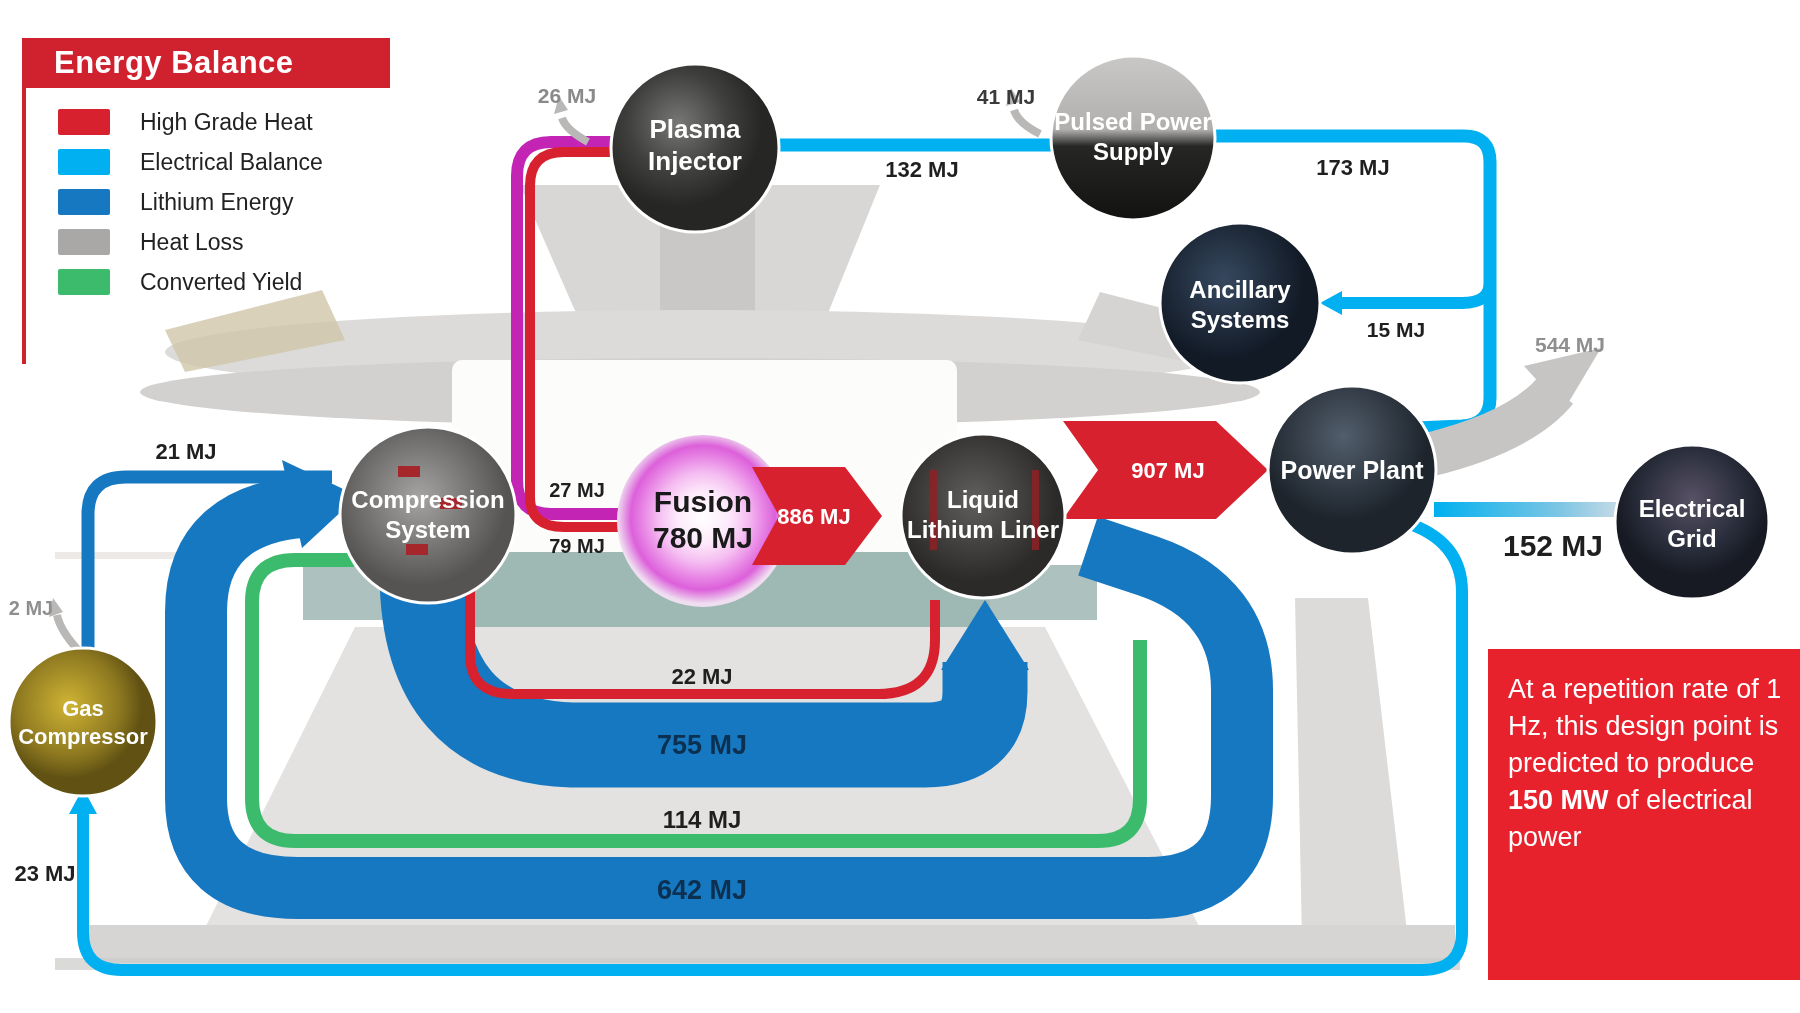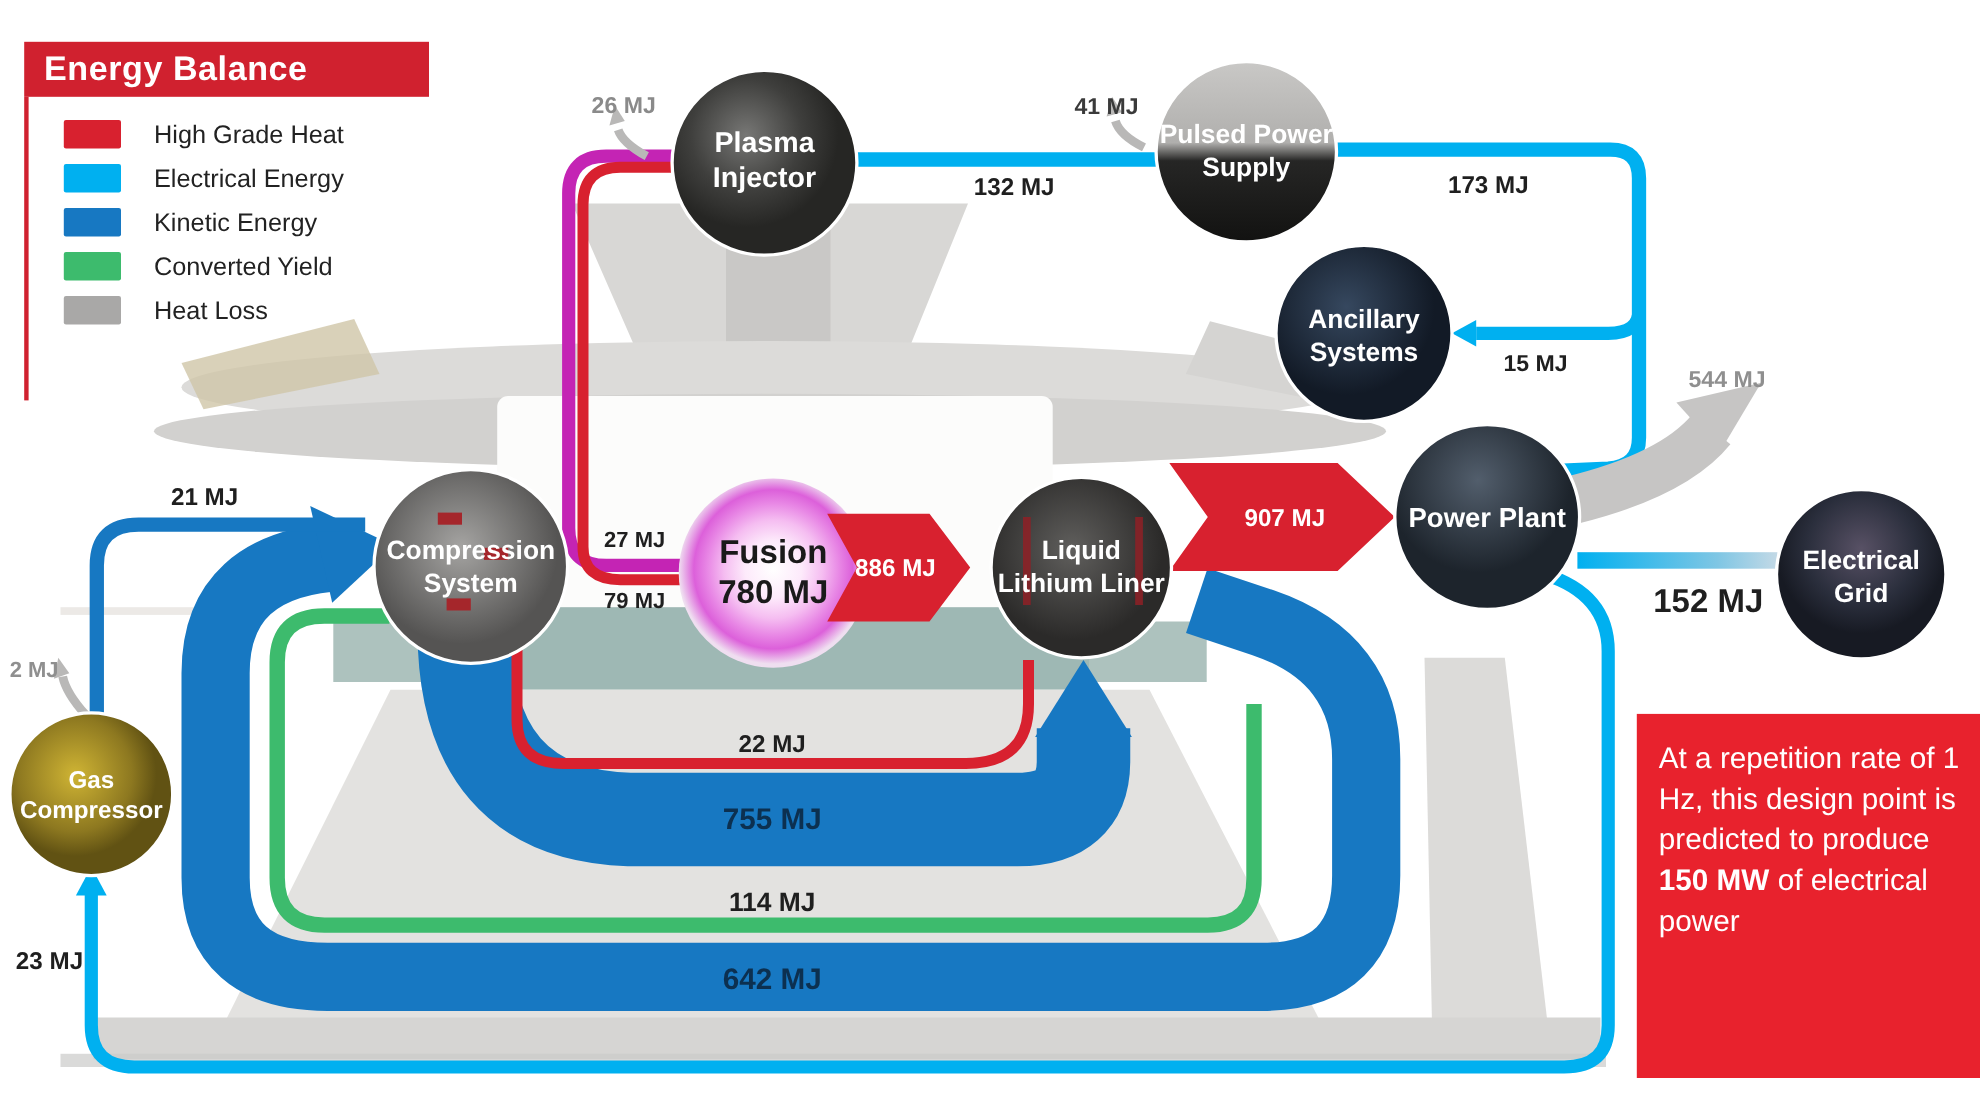--- a/index.html
+++ b/index.html
@@ -1,21 +1,21 @@
 <!DOCTYPE html>
 <html><head>
 <meta charset="utf-8">
 <style>
   html,body{margin:0;padding:0;background:#ffffff;}
   body{width:1800px;height:1013px;position:relative;overflow:hidden;
        font-family:"Liberation Sans", sans-serif;}
   #stage{position:absolute;left:0;top:0;width:1800px;height:1013px;}
   svg{position:absolute;left:0;top:0;}
   .hdr{position:absolute;left:22px;top:38px;width:368px;height:50px;background:#d0212f;
-       color:#fff;font-weight:bold;font-size:31px;line-height:50px;padding-left:18px;
+       color:#fff;font-weight:bold;font-size:31px;line-height:50px;padding-left:32px;
        box-sizing:border-box;letter-spacing:.5px;font-stretch:condensed;}
   .hdr-line{position:absolute;left:22px;top:88px;width:4px;height:276px;background:#d0212f;}
   .legend{position:absolute;left:58px;top:102px;}
   .lrow{display:flex;align-items:center;height:40px;}
   .sw{width:52px;height:26px;border-radius:2px;flex:0 0 auto;}
   .ltxt{margin-left:30px;font-size:23px;color:#222;white-space:nowrap;}
   .infobox{position:absolute;left:1488px;top:649px;width:333px;height:331px;background:#e8222d;
        box-sizing:border-box;padding:22px 20px;color:#fff;font-size:27px;line-height:37px;}
   .infobox b{font-weight:bold;}
   text{font-family:"Liberation Sans", sans-serif;}
@@ -197,33 +197,33 @@
 
 <div class="hdr" style="background: rgb(208, 33, 47);">Energy Balance</div>
 <div class="hdr-line"></div>
 <div class="legend">
   <div class="lrow">
         <div class="sw" style="background: rgb(216, 33, 47);"></div>
         <div class="ltxt">High Grade Heat</div>
       </div>
   <div class="lrow">
         <div class="sw" style="background: rgb(0, 176, 240);"></div>
-        <div class="ltxt">Electrical Energy</div>
+        <div class="ltxt">Electrical Balance</div>
       </div>
   <div class="lrow">
         <div class="sw" style="background: rgb(23, 120, 194);"></div>
-        <div class="ltxt">Kinetic Energy</div>
+        <div class="ltxt">Lithium Energy</div>
+      </div>
+  <div class="lrow">
+        <div class="sw" style="background: rgb(169, 168, 167);"></div>
+        <div class="ltxt">Heat Loss</div>
       </div>
   <div class="lrow">
         <div class="sw" style="background: rgb(61, 187, 109);"></div>
         <div class="ltxt">Converted Yield</div>
-      </div>
-  <div class="lrow">
-        <div class="sw" style="background: rgb(169, 168, 167);"></div>
-        <div class="ltxt">Heat Loss</div>
       </div>
 </div>
 
 <div class="infobox" style="background: rgb(232, 34, 45);">
   <span>At a repetition rate of 1 Hz, this design point is predicted to produce </span><b>150 MW</b><span> of electrical power</span>
 </div>
 
 </div>
 
 </body></html>

